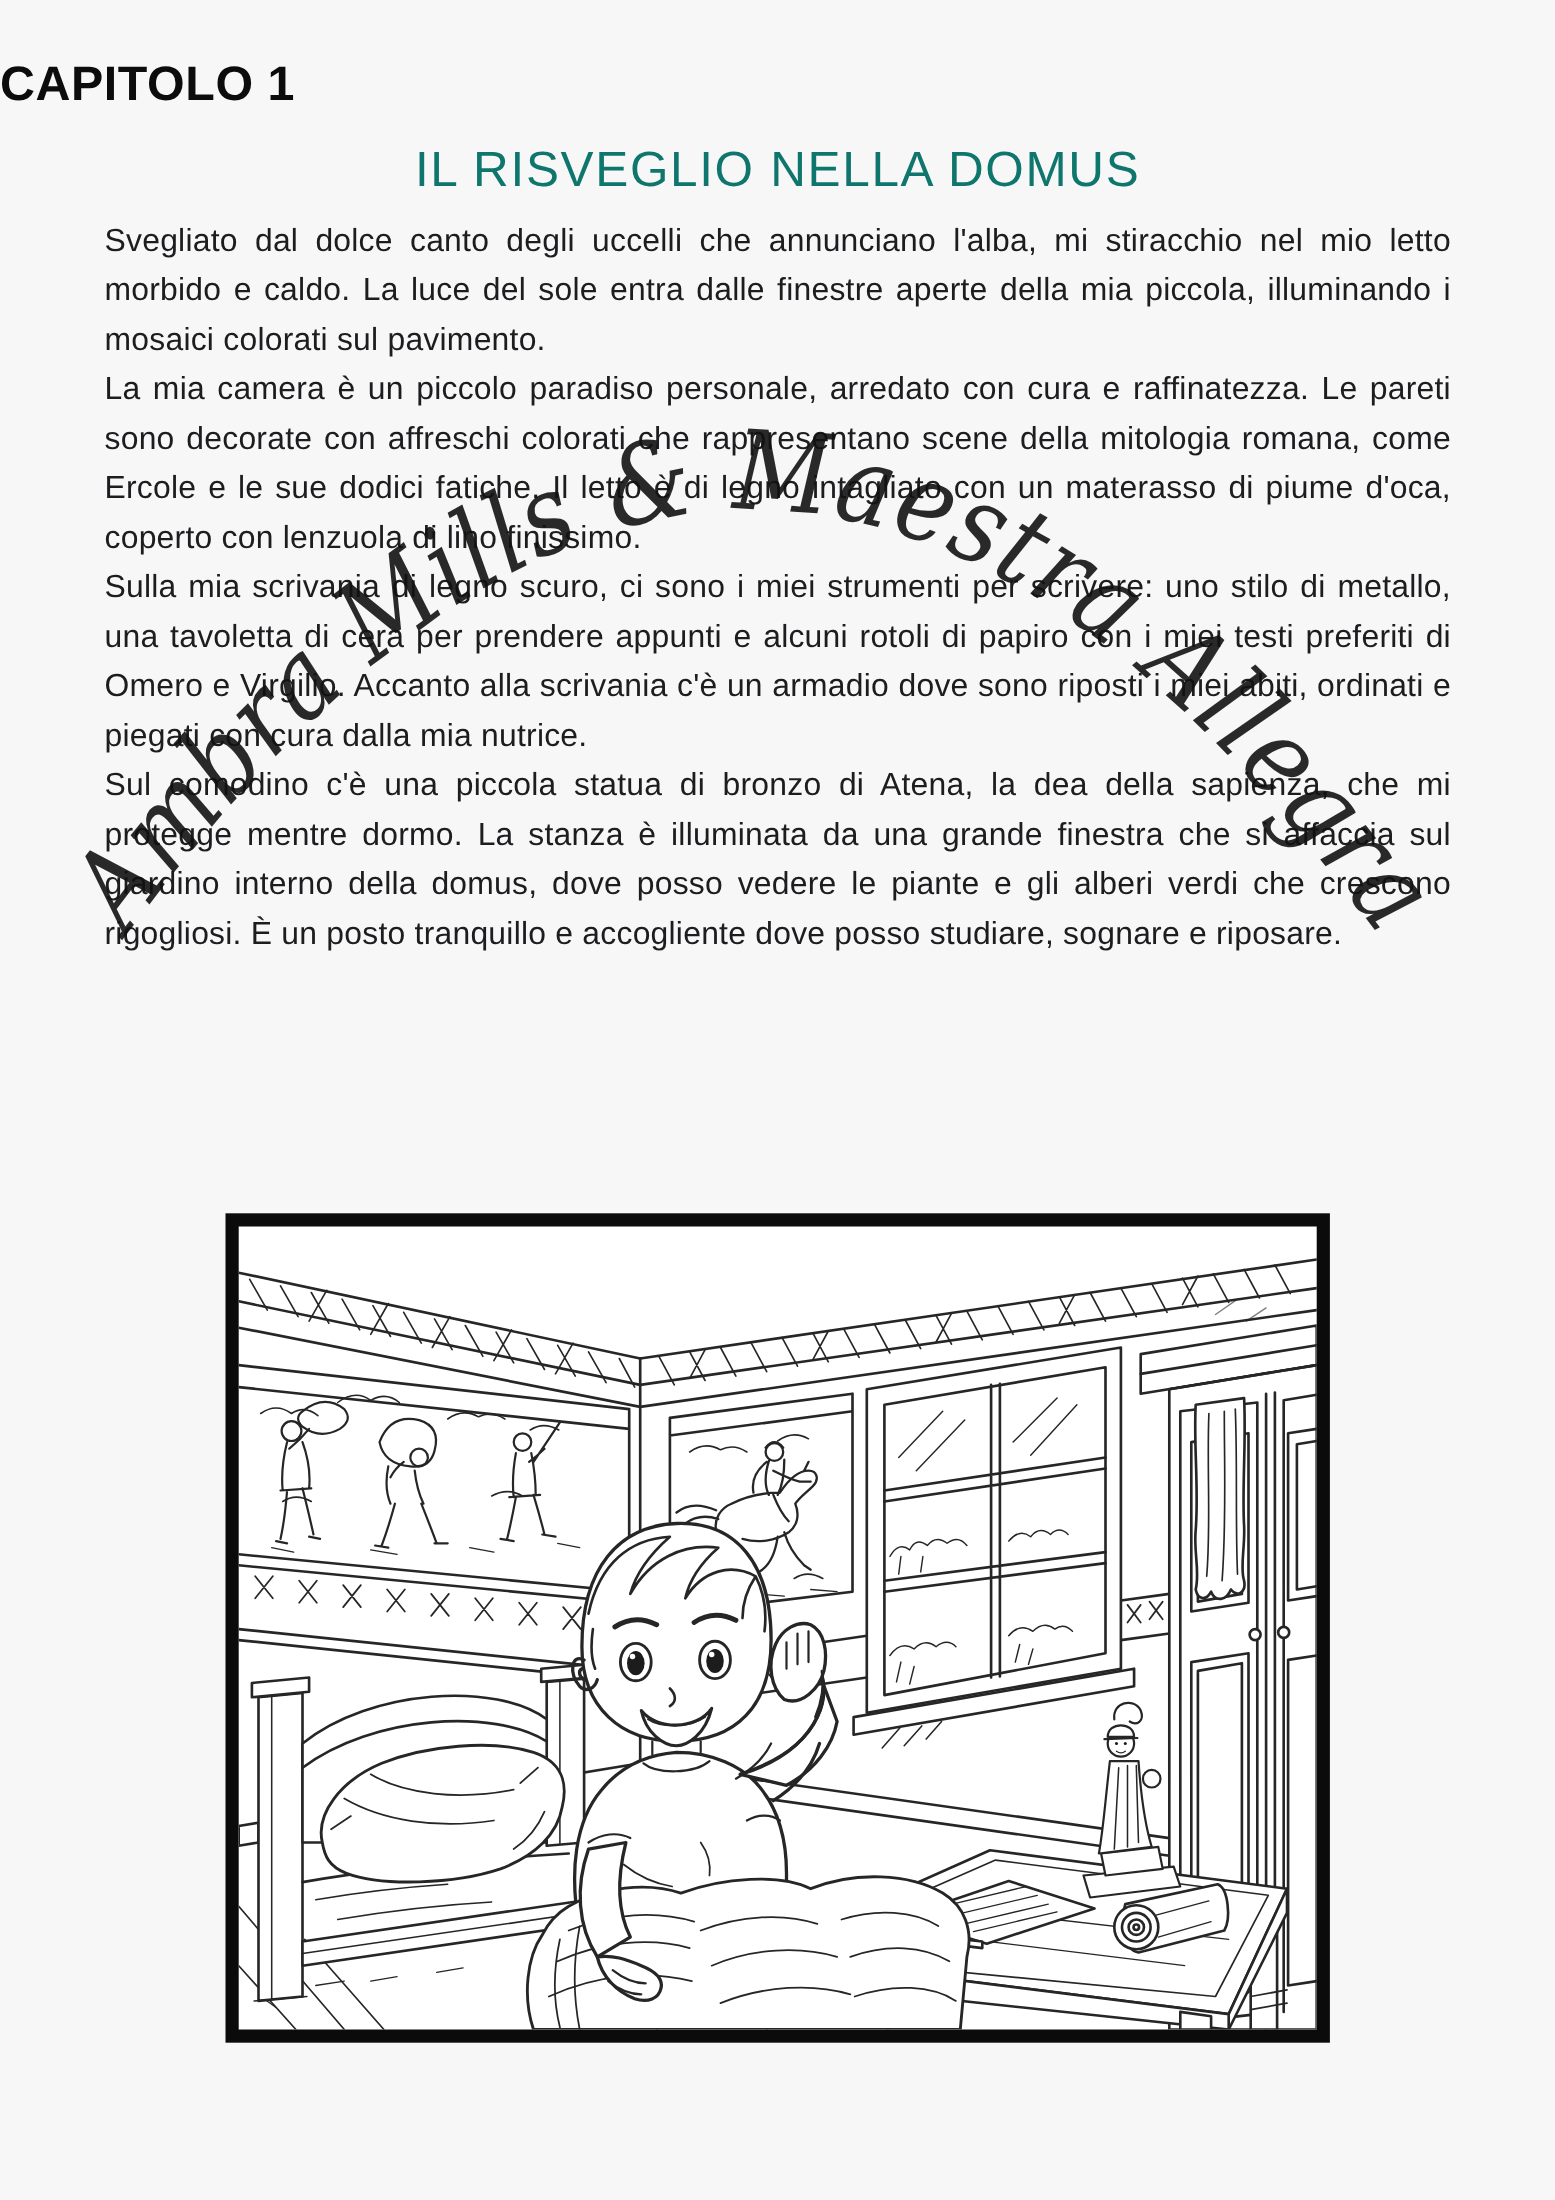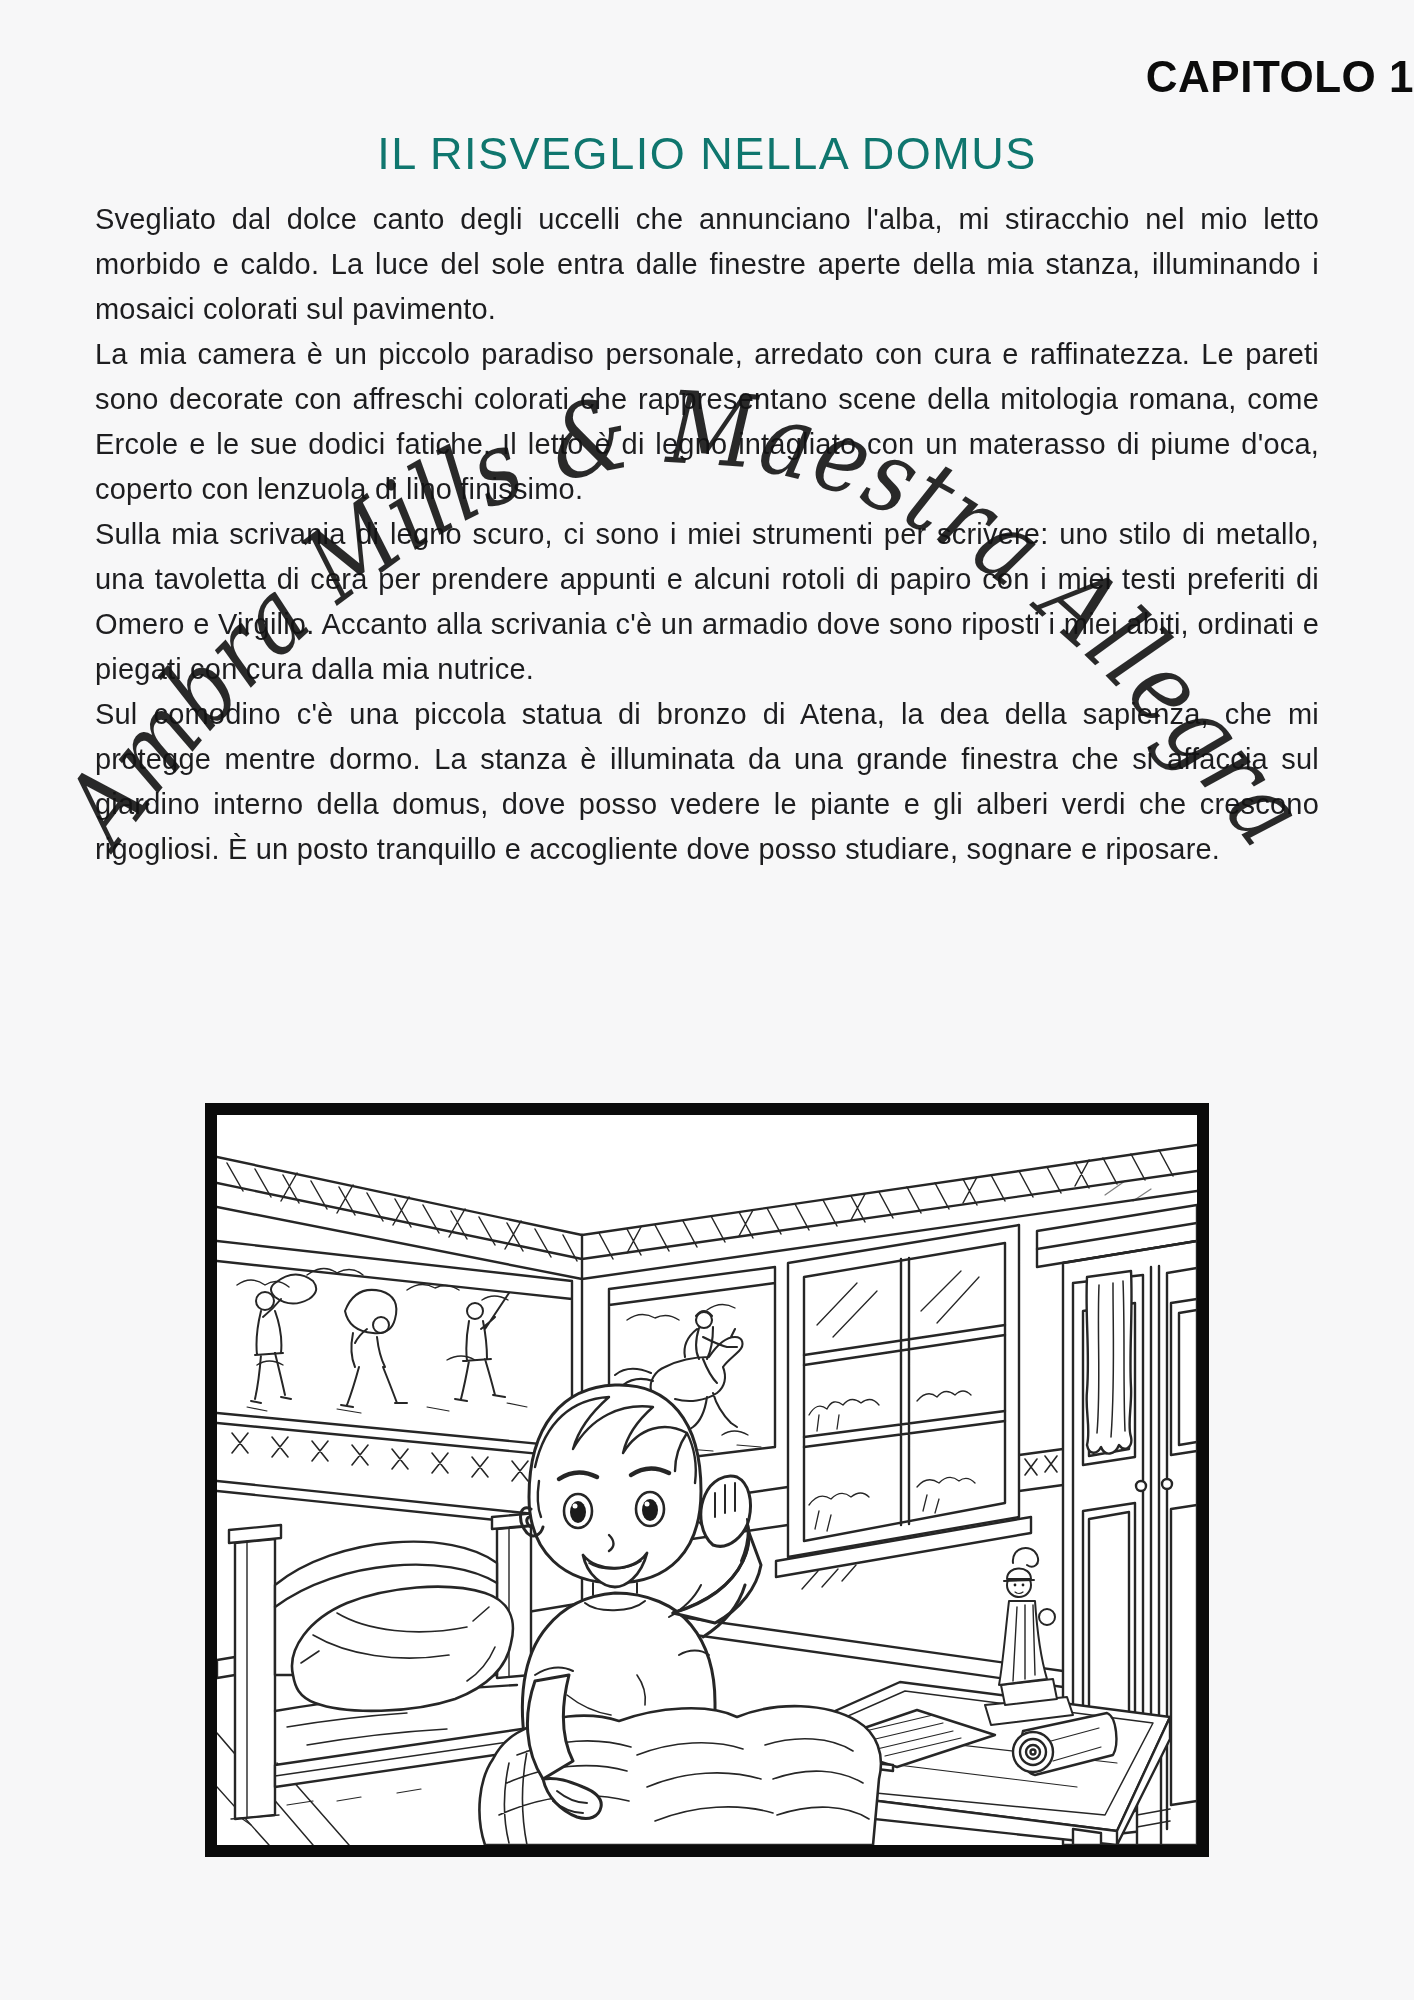--- a/index.html
+++ b/index.html
@@ -1,21 +1,21 @@
 <!DOCTYPE html>
 <html><head>
 <meta charset="utf-8">
 <style>
   html,body{margin:0;padding:0;background:#f7f7f8;}
   .page{
     position:relative;width:1414px;height:2000px;background:#f7f7f8;
     font-family:"Liberation Sans",sans-serif;color:#1b1b1b;overflow:hidden;
   }
   .chapter-label{
-    position:absolute;top:52px;left:0;width:100%;margin:0;text-align:right;
+    position:absolute;top:52px;left:0;width:100%;margin:0;text-align:left;
     font-size:44px;font-weight:800;letter-spacing:0.5px;color:#0c0c0c;
   }
   .chapter-title{
     position:absolute;top:128px;left:0;width:100%;margin:0;text-align:center;
     font-size:45px;font-weight:400;letter-spacing:1.5px;color:#0f766e;
   }
   .body-text{
     position:absolute;top:197px;left:95px;width:1224px;
     font-size:29px;line-height:45px;text-align:justify;color:#1d1d1f;
     letter-spacing:0.2px;
@@ -37,21 +37,21 @@
 </style>
 </head>
 <body>
 
 <div class="page">
 
   <h1 class="chapter-label">CAPITOLO 1</h1>
   <h2 class="chapter-title">IL RISVEGLIO NELLA DOMUS</h2>
 
   <div class="body-text">
-    <p>Svegliato dal dolce canto degli uccelli che annunciano l'alba, mi stiracchio nel mio letto morbido e caldo. La luce del sole entra dalle finestre aperte della mia stanza, illuminando i mosaici colorati sul pavimento.</p>
+    <p>Svegliato dal dolce canto degli uccelli che annunciano l'alba, mi stiracchio nel mio letto morbido e caldo. La luce del sole entra dalle finestre aperte della mia piccola, illuminando i mosaici colorati sul pavimento.</p>
     <p>La mia camera è un piccolo paradiso personale, arredato con cura e raffinatezza. Le pareti sono decorate con affreschi colorati che rappresentano scene della mitologia romana, come Ercole e le sue dodici fatiche. Il letto è di legno intagliato con un materasso di piume d'oca, coperto con lenzuola di lino finissimo.</p>
     <p>Sulla mia scrivania di legno scuro, ci sono i miei strumenti per scrivere: uno stilo di metallo, una tavoletta di cera per prendere appunti e alcuni rotoli di papiro con i miei testi preferiti di Omero e Virgilio. Accanto alla scrivania c'è un armadio dove sono riposti i miei abiti, ordinati e piegati con cura dalla mia nutrice.</p>
     <p>Sul comodino c'è una piccola statua di bronzo di Atena, la dea della sapienza, che mi protegge mentre dormo. La stanza è illuminata da una grande finestra che si affaccia sul giardino interno della domus, dove posso vedere le piante e gli alberi verdi che crescono rigogliosi. È un posto tranquillo e accogliente dove posso studiare, sognare e riposare.</p>
   </div>
 
   <svg class="watermark-svg" viewBox="0 0 1414 1100" aria-hidden="true">
     <defs>
       <path id="wm-arc" d="M 115 850 Q 730 15 1345 985" fill="none"></path>
     </defs>
     <text>

